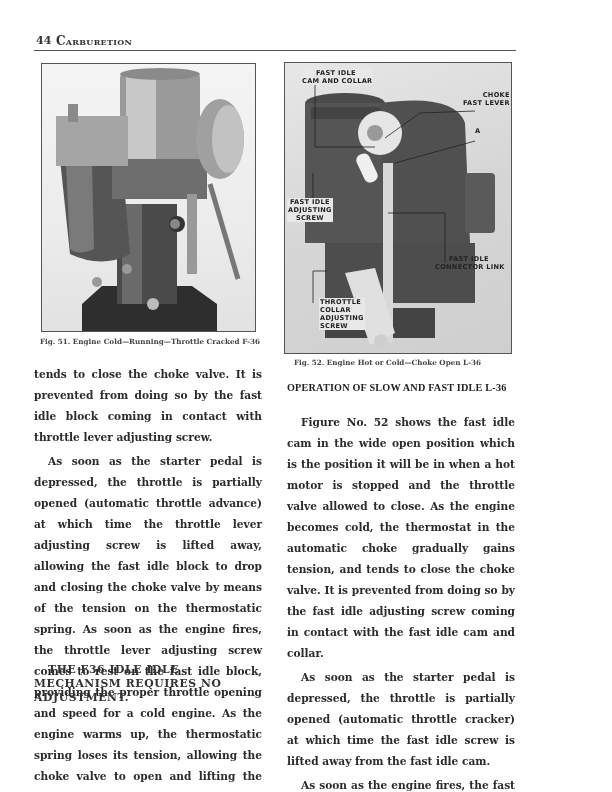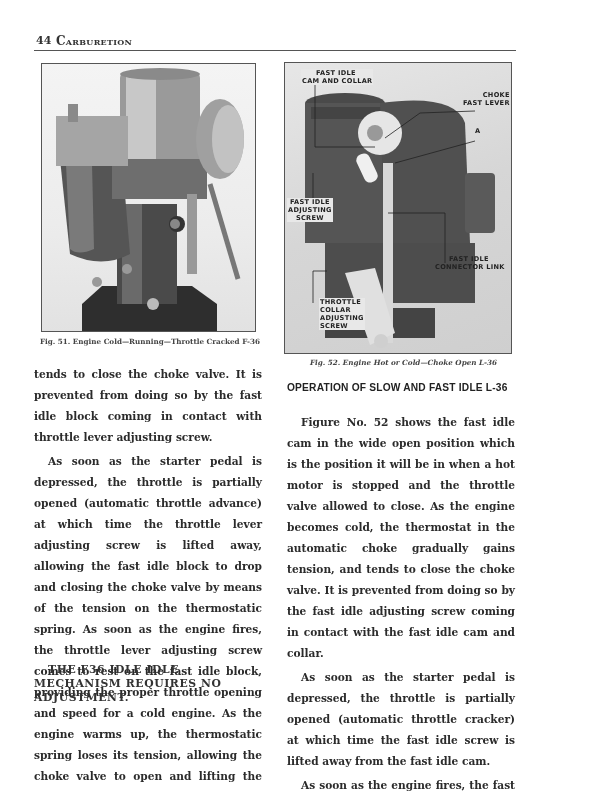--- a/index.html
+++ b/index.html
@@ -15,36 +15,36 @@
   #header-rule { left: 34px; top: 50px; width: 482px; height: 1px; background: #555; }
 
   
   .fig-frame { border: 1px solid #555; background: #d9d9d9; overflow: hidden; }
   #fig51 { left: 41px; top: 63px; width: 213px; height: 267px;
            background: linear-gradient(180deg, #f4f4f4 0%, #ececec 60%, #e2e2e2 100%); }
   #fig52 { left: 284px; top: 62px; width: 226px; height: 290px;
            background: linear-gradient(160deg, #e7e7e7 0%, #d6d6d6 50%, #cfcfcf 100%); }
   .fig-caption { font-size: 7.2px; font-weight: bold; color: #444; white-space: nowrap; }
   #cap51 { left: 40px; top: 337px; }
-  #cap52 { left: 310px; top: 358px; font-style: italic; }
+  #cap52 { left: 294px; top: 358px; }
 
   
   .callout { font-family: "DejaVu Sans", "Liberation Sans", sans-serif; font-size: 6.6px;
              color: #222; line-height: 8px; letter-spacing: 0.3px; white-space: nowrap; }
   .callout-bg { background: #e8e8e8; padding: 0 1px; }
 
   
   .col { font-size: 10.6px; line-height: 21px; text-align: justify; color: #2b2b2b; }
   .col p { margin: 0 0 3px 0; text-indent: 14px; }
   #col-left { left: 34px; top: 364px; width: 228px; }
   #col-right { left: 287px; top: 412px; width: 228px; }
   #notice { left: 34px; top: 663px; width: 228px; font-size: 10.8px; line-height: 14px;
             letter-spacing: 0.6px; color: #333; }
   #notice p { margin: 0; text-indent: 14px; }
-  #heading { left: 287px; top: 381px; width: 240px; font-family: Liberation Sans, sans-serif;
+  #heading { left: 287px; top: 381px; width: 240px; font-family: Liberation Serif, serif;
              font-weight: bold; font-size: 10.2px; line-height: 13px; color: #222; letter-spacing: 0.2px; }
 </style>
 </head>
 <body>
 
 <div id="header" class="abs">
   <span id="page-num">44</span>
   <span id="section-title">Carburetion</span>
 </div>
 <div id="header-rule" class="abs"></div>

